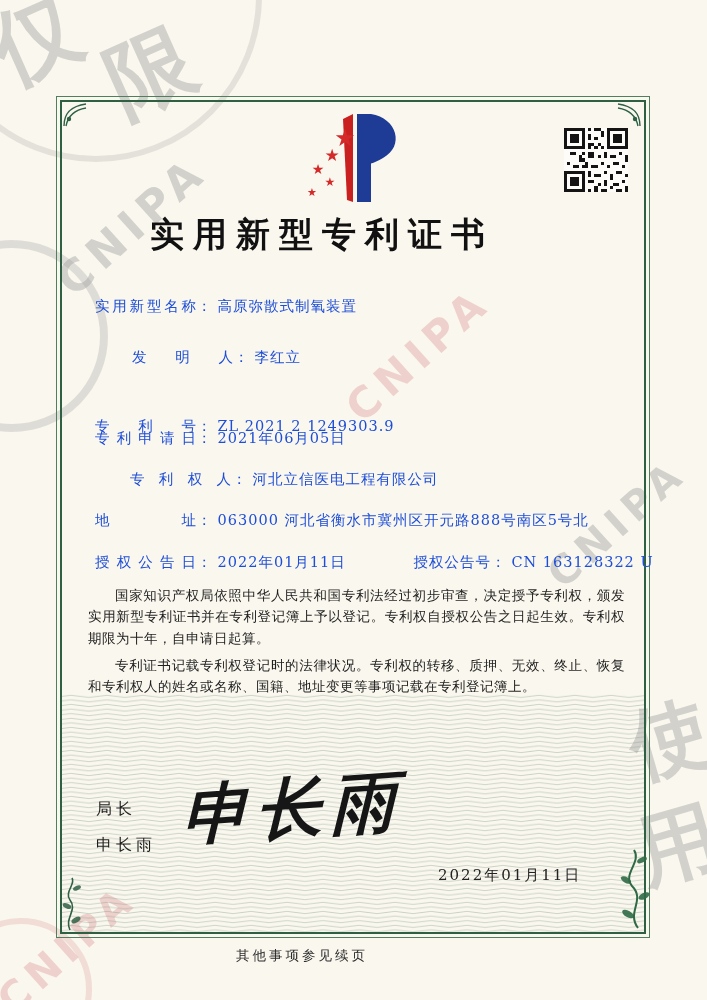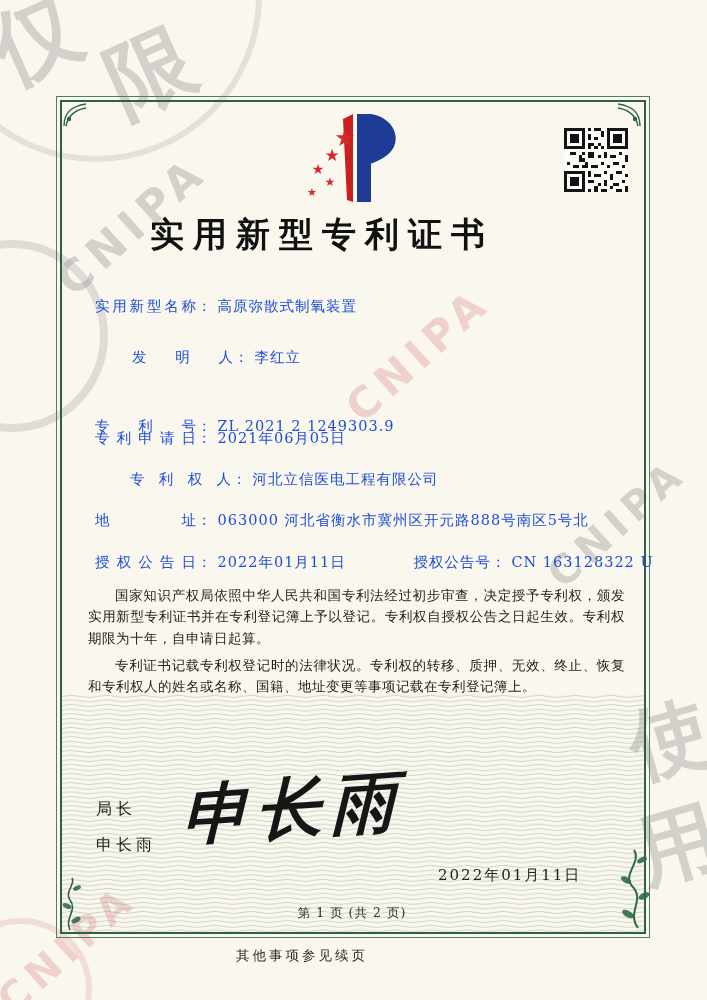--- a/index.html
+++ b/index.html
@@ -153,16 +153,15 @@
   <div class="paras">
     <p>国家知识产权局依照中华人民共和国专利法经过初步审查，决定授予专利权，颁发实用新型专利证书并在专利登记簿上予以登记。专利权自授权公告之日起生效。专利权期限为十年，自申请日起算。</p>
     <p>专利证书记载专利权登记时的法律状况。专利权的转移、质押、无效、终止、恢复和专利权人的姓名或名称、国籍、地址变更等事项记载在专利登记簿上。</p>
   </div>
 
   <div class="sig-title">局长</div>
   <div class="sig-name">申长雨</div>
   <div class="sig-script">申长雨</div>
   <div class="grant-date-bottom">2022年01月11日</div>
 
-  <div class="page-info">第 1 页 (共 2 页)</div>
   <div class="footer-note">其他事项参见续页</div>
 
 </div>
 
 </body></html>

